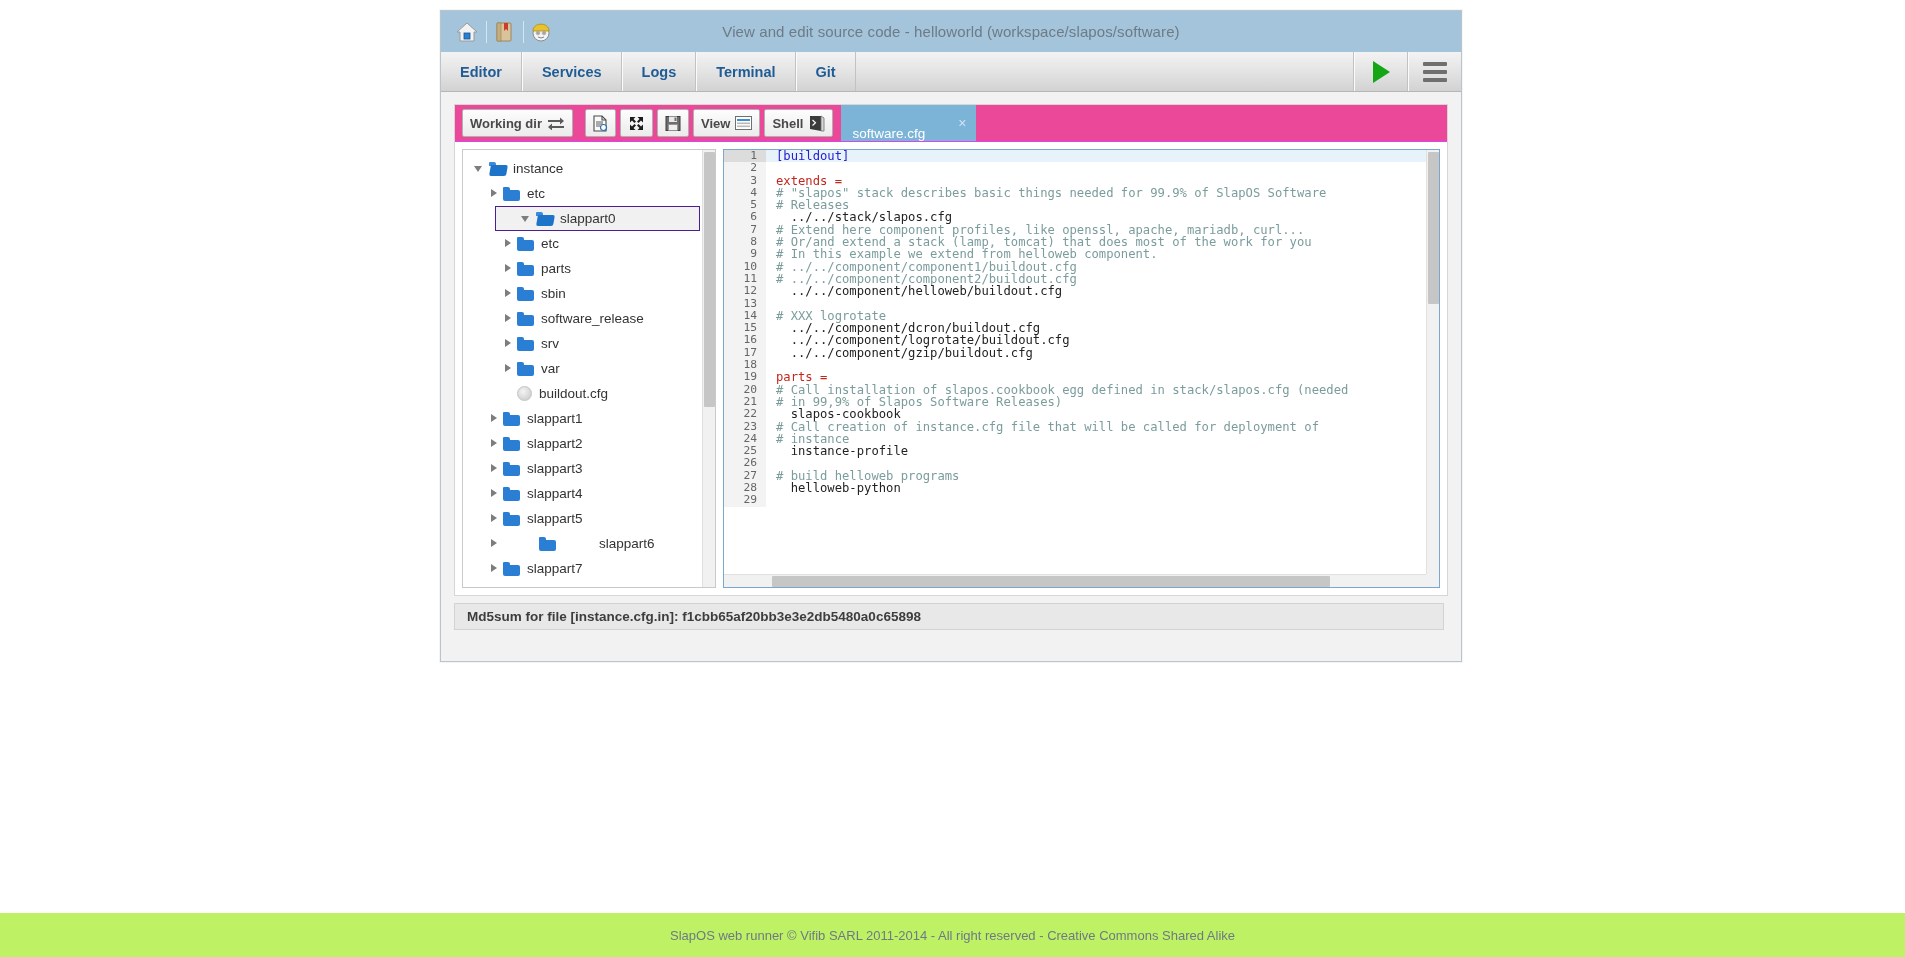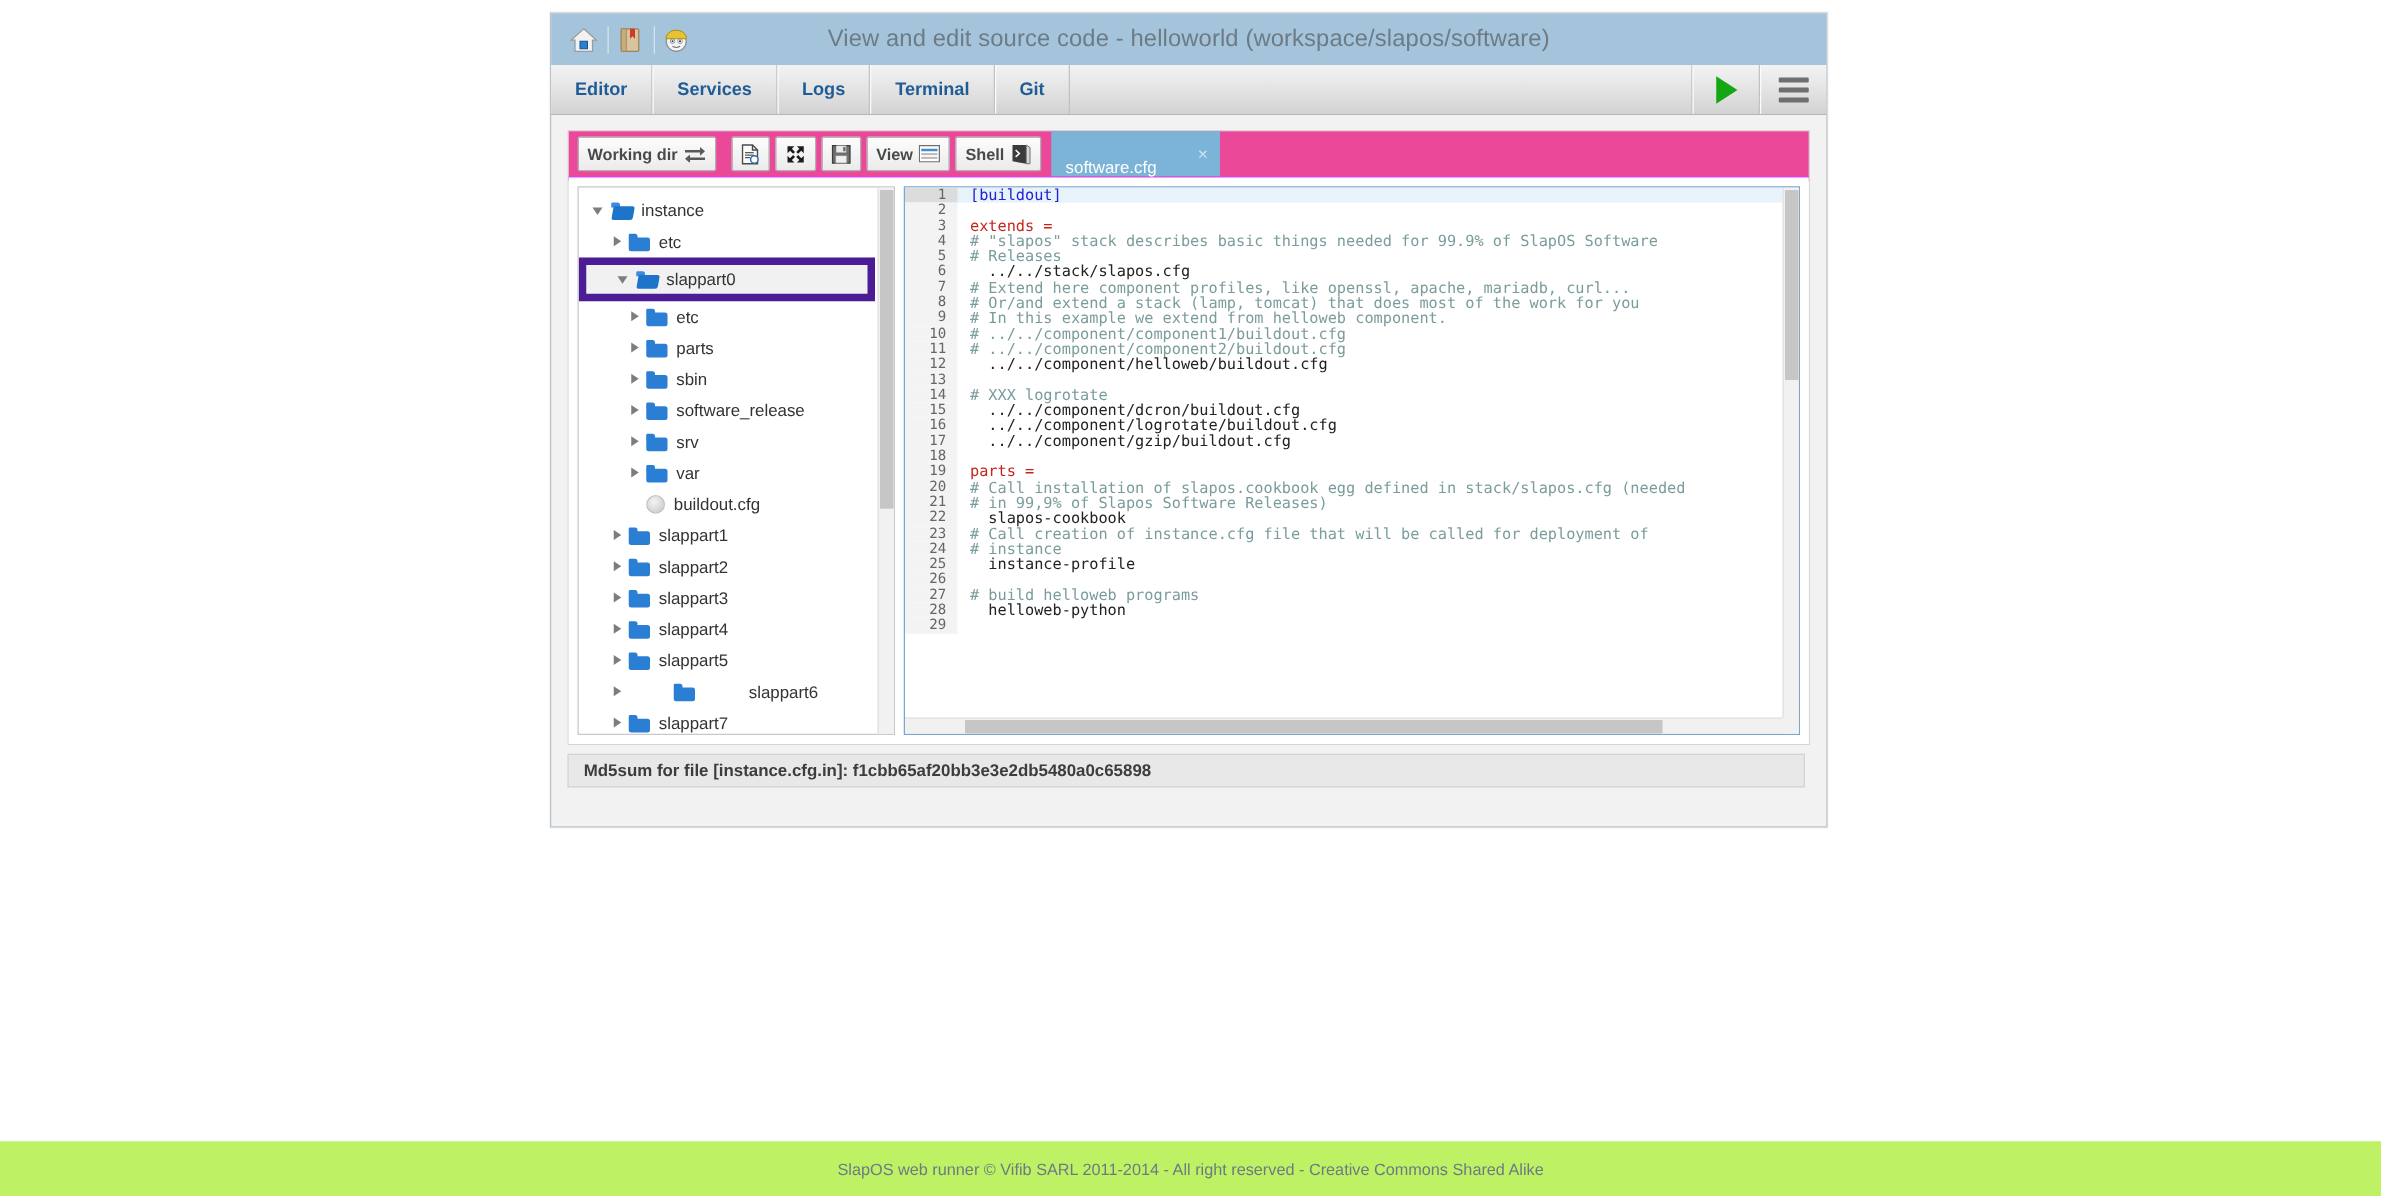--- a/index.html
+++ b/index.html
@@ -48,21 +48,21 @@
   }
   .tsep {
     width: 1px; height: 22px;
     background: rgba(255,255,255,0.55);
     margin: 0 5px;
   }
   .title-text {
     position: absolute;
     left: 0; right: 0;
     text-align: center;
-    font-size: 19px;
+    font-size: 15px;
     color: #6e7b85;
     letter-spacing: 0.1px;
     pointer-events: none;
   }
   
   #nav-bar {
     height: 39px;
     background: linear-gradient(to bottom, #f3f3f3 0%, #e2e2e2 55%, #d2d2d2 100%);
     border-bottom: 1px solid #b6b6b6;
     display: flex;
@@ -206,23 +206,24 @@
     height: 25px;
     display: flex;
     align-items: center;
     font-size: 13.5px;
     color: #333333;
     cursor: pointer;
     padding-right: 4px;
   }
   .tnode.selected {
     background: #f1f1f1;
-    border: 6px solid #4c1d95;
+    border: 1px solid #4c1d95;
     height: 23px;
     margin-right: 2px;
+    margin-left: 32px;
   }
   .arrow {
     width: 13px; height: 13px;
     flex: none;
     margin-right: 3px;
     position: relative;
   }
   .arrow.closed::after {
     content: "";
     position: absolute;

